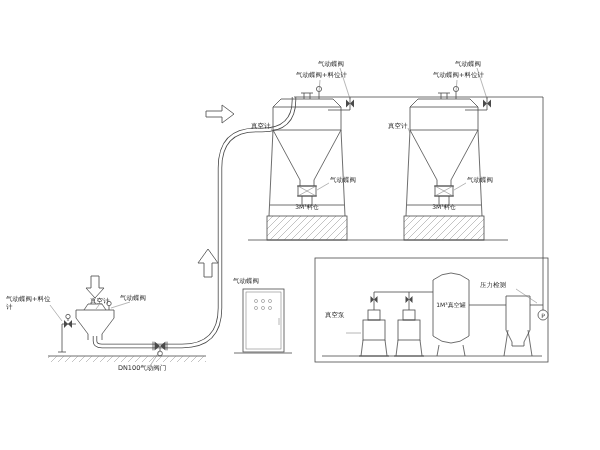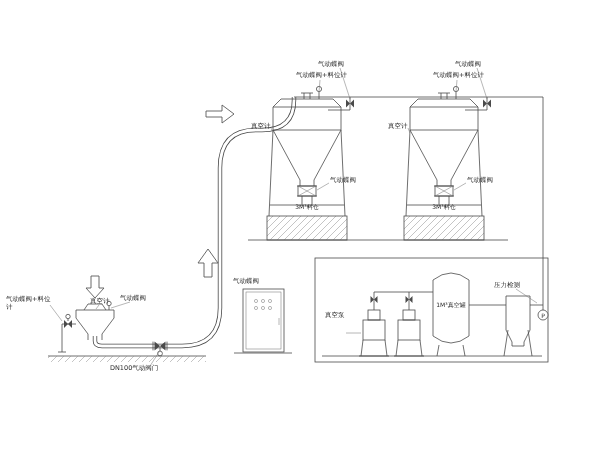--- a/index.html
+++ b/index.html
@@ -143,23 +143,23 @@
 
   <div class="lbl" style="left:455px;top:61px">气动蝶阀</div>
   <div class="lbl" style="left:433px;top:72px">气动蝶阀+料位计</div>
   <div class="lbl" style="left:388px;top:123px">真空计</div>
   <div class="lbl" style="left:467px;top:177px">气动蝶阀</div>
   <div class="lbl center fs6" style="left:414px;top:203px;width:60px">3M³料仓</div>
 
   <div class="lbl wrap" style="left:6px;top:296px;width:48px">气动蝶阀+料位计</div>
   <div class="lbl" style="left:90px;top:298px">真空计</div>
   <div class="lbl" style="left:120px;top:295px">气动蝶阀</div>
-  <div class="lbl" style="left:110px;top:365px">DN100气动阀门</div>
+  <div class="lbl" style="left:118px;top:365px">DN100气动阀门</div>
 
   <div class="lbl" style="left:233px;top:278px">气动蝶阀</div>
 
   <div class="lbl" style="left:325px;top:312px">真空泵</div>
   <div class="lbl center fs6 wrap" style="left:429px;top:301px;width:44px">1M³真空罐</div>
-  <div class="lbl" style="left:494px;top:282px">压力检测</div>
+  <div class="lbl" style="left:480px;top:282px">压力检测</div>
   <div class="lbl center fs6" style="left:539px;top:311.5px;width:8px">P</div>
 </div>
 
 </div>
 
 </body></html>

